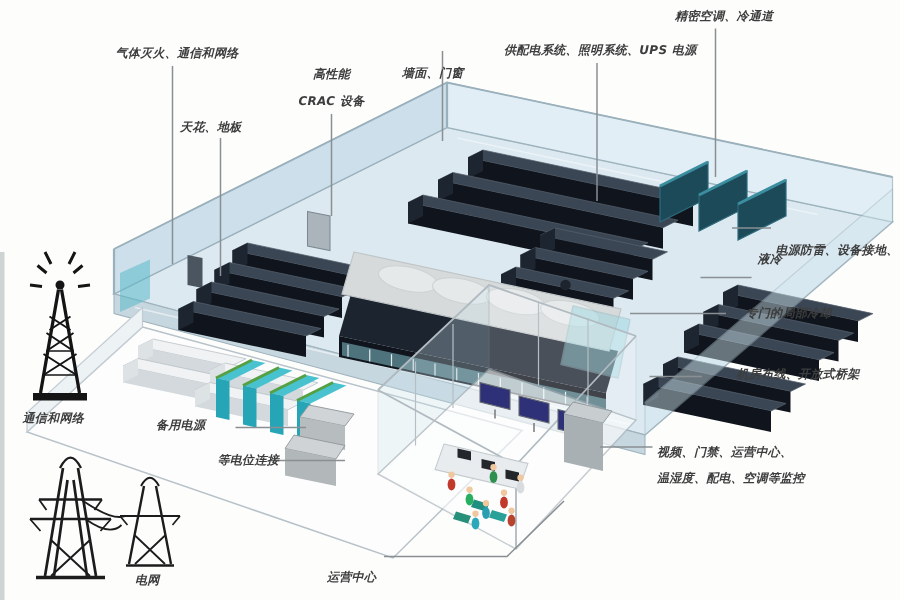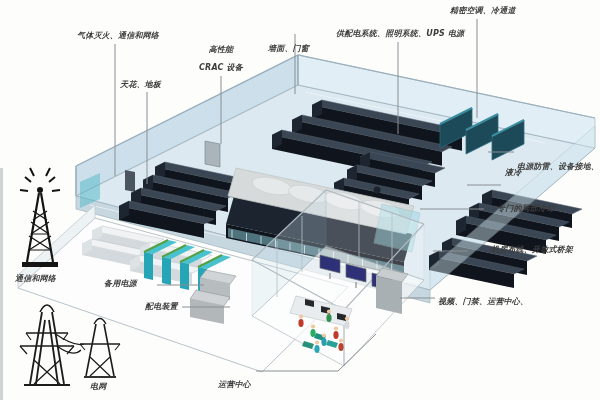--- a/index.html
+++ b/index.html
@@ -285,20 +285,21 @@
 <div class="lbl" id="lbl-power">供配电系统、照明系统、UPS 电源</div>
 <div class="lbl" id="lbl-ac">精密空调、冷通道</div>
 <div class="lbl two" id="lbl-ground">
   <span>电源防雷、设备接地、</span>
 </div>
 <div class="lbl" id="lbl-liquid">液冷</div>
 <div class="lbl" id="lbl-local">专门的局部冷却</div>
 <div class="lbl" id="lbl-cabling">机房布线、开放式桥架</div>
 <div class="lbl two" id="lbl-monitor">
   <span>视频、门禁、运营中心、</span>
+  <span>温湿度、配电、空调等监控</span>
 </div>
 <div class="lbl" id="lbl-ops">运营中心</div>
 <div class="lbl" id="lbl-backup">备用电源</div>
-<div class="lbl" id="lbl-dist">配电装置</div>
+<div class="lbl" id="lbl-dist">等电位连接</div>
 <div class="lbl" id="lbl-telecom">通信和网络</div>
 <div class="lbl" id="lbl-grid">电网</div>
 
 </div>
 
 </body></html>

